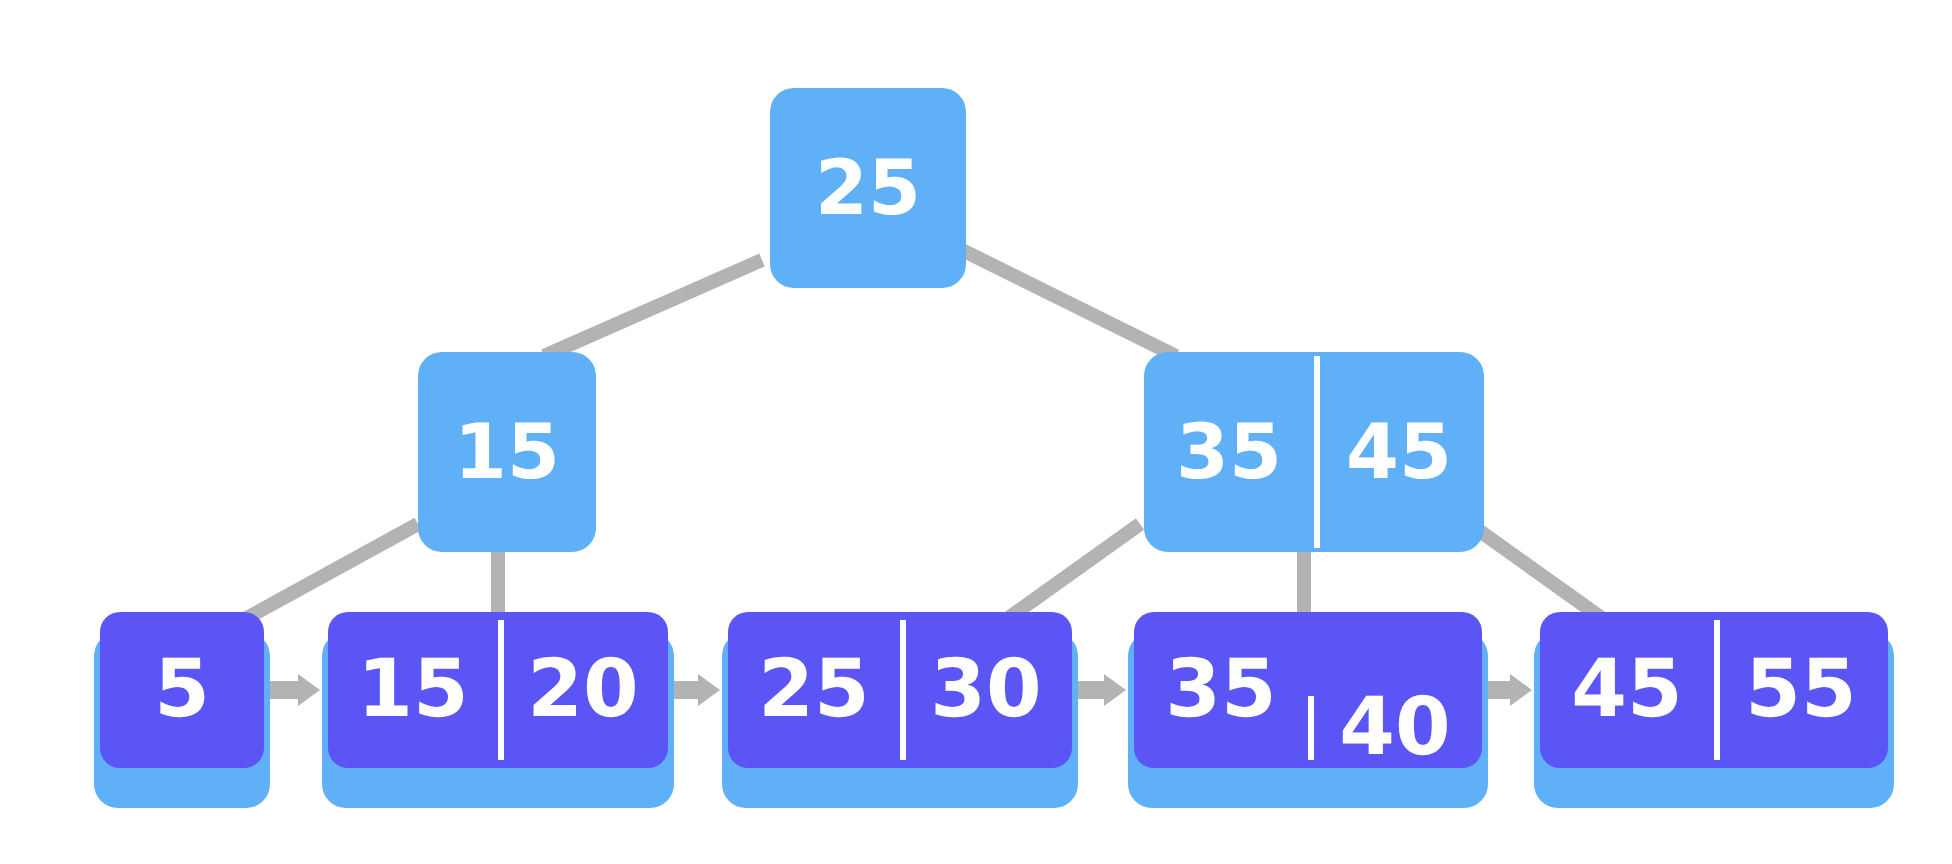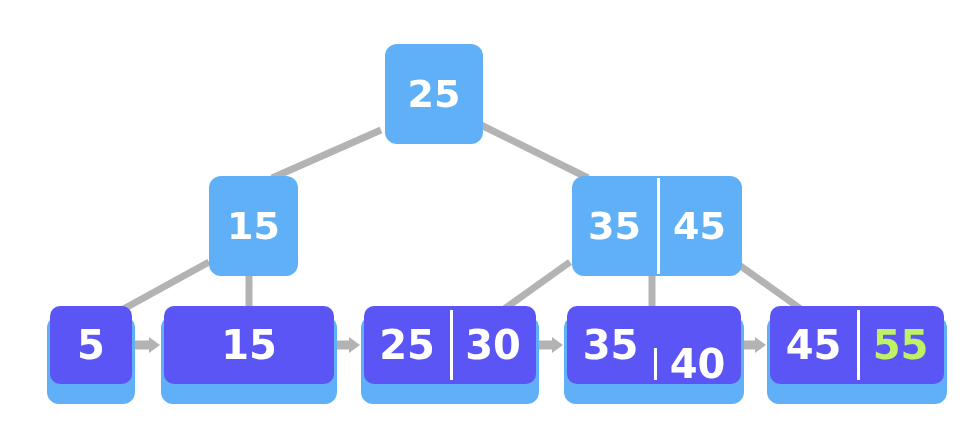--- a/index.html
+++ b/index.html
@@ -154,31 +154,32 @@
         <div class="cell" style="color: rgb(255, 255, 255);">35</div>
         <div class="cell" style="color: rgb(255, 255, 255);">45</div>
       </div>
       <div class="leaf-shadow" style="left: 43px; top: 316px; width: 88px; height: 88px; background: rgb(95, 176, 247);"></div>
       <div class="node leaf" style="left: 46px; top: 306px; width: 82px; height: 78px; background: rgb(91, 85, 245); z-index: 3;">
         <div class="cell" style="color: rgb(255, 255, 255);">5</div>
       </div>
       <div class="leaf-shadow" style="left: 157px; top: 316px; width: 176px; height: 88px; background: rgb(95, 176, 247);"></div>
       <div class="node leaf" style="left: 160px; top: 306px; width: 170px; height: 78px; background: rgb(91, 85, 245); z-index: 3;">
         <div class="cell" style="color: rgb(255, 255, 255);">15</div>
+        <div class="cell" style="color: rgb(255, 255, 255);">20</div>
       </div>
       <div class="leaf-shadow" style="left: 357px; top: 316px; width: 178px; height: 88px; background: rgb(95, 176, 247);"></div>
       <div class="node leaf" style="left: 360px; top: 306px; width: 172px; height: 78px; background: rgb(91, 85, 245); z-index: 3;">
         <div class="cell" style="color: rgb(255, 255, 255);">25</div>
         <div class="cell" style="color: rgb(255, 255, 255);">30</div>
       </div>
       <div class="leaf-shadow" style="left: 560px; top: 316px; width: 180px; height: 88px; background: rgb(95, 176, 247);"></div>
       <div class="node leaf" style="left: 563px; top: 306px; width: 174px; height: 78px; background: rgb(91, 85, 245); z-index: 3;">
         <div class="cell" style="color: rgb(255, 255, 255);">35</div>
         <div class="cell" style="color: rgb(255, 255, 255); margin-top: 38px;">40</div>
       </div>
       <div class="leaf-shadow" style="left: 763px; top: 316px; width: 180px; height: 88px; background: rgb(95, 176, 247);"></div>
       <div class="node leaf" style="left: 766px; top: 306px; width: 174px; height: 78px; background: rgb(91, 85, 245); z-index: 3;">
         <div class="cell" style="color: rgb(255, 255, 255);">45</div>
-        <div class="cell" style="color: #bef264; border-radius: 16px;">55</div>
+        <div class="cell" style="color: #ffffff; border-radius: 16px;">55</div>
       </div>
     </div>
 
 </div>
 
 </body></html>

